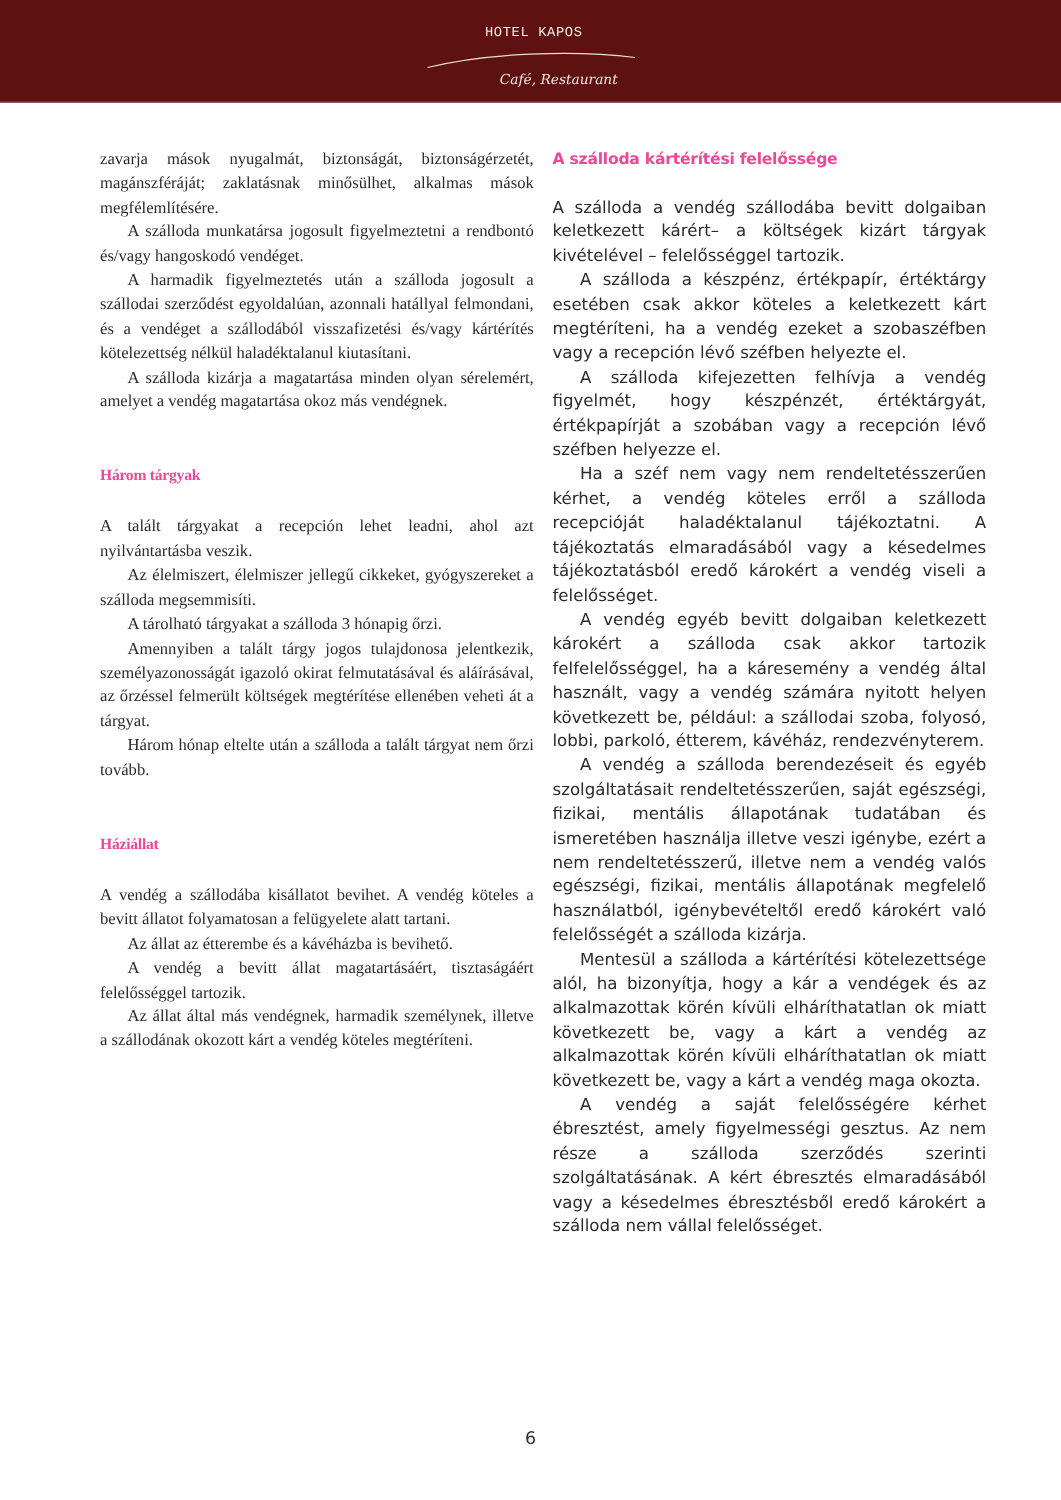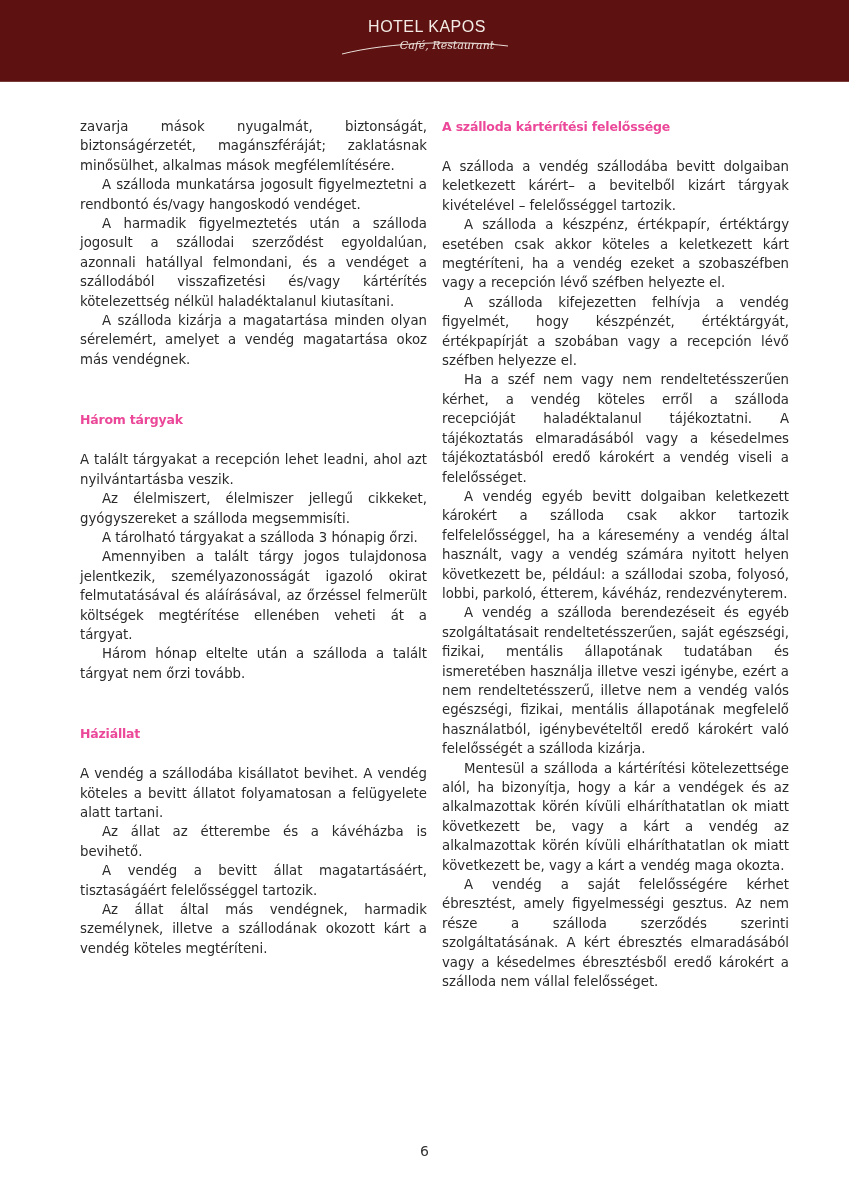--- a/index.html
+++ b/index.html
@@ -1,28 +1,28 @@
 <!DOCTYPE html>
 <html><head>
 <meta charset="utf-8">
 <style>
   html, body { margin: 0; padding: 0; background: #ffffff; }
   body { width: 849px; height: 1200px; position: relative; overflow: hidden;
          font-family: "DejaVu Sans", sans-serif; color: #2a2a2a; }
   .header { position: absolute; left: 0; top: 0; width: 849px; height: 81px;
             background: #5e1111; border-bottom: 1px solid #7a3b3b; }
   .logo { position: absolute; left: 322px; top: 18px; width: 210px; height: 50px; text-align: center; }
-  .logo-title { font-family: Liberation Sans, sans-serif; color: #f3ece6; font-size: 16px;
+  .logo-title { font-family: Liberation Mono, monospace; color: #f3ece6; font-size: 11px;
                 letter-spacing: 0.5px; line-height: 18px; }
   .logo-sub { font-family: "DejaVu Serif", serif; font-style: italic; color: #efe6df;
-              font-size: 11px; line-height: 14px; margin-top: 3px; padding-left: 40px; }
+              font-size: 11px; line-height: 14px; margin-top: 21px; padding-left: 40px; }
   .logo-swoosh { position: absolute; left: 18px; top: 22px; width: 170px; height: 16px; }
 
   .col { position: absolute; top: 117px; width: 347px; font-size: 13.3px; line-height: 19.4px; }
-  .col.left { left: 80px; }
+  .col.left { left: 80px; font-family: Liberation Serif, serif; }
   .col.right { left: 442px; }
   .col p { margin: 0; text-align: justify; hyphens: none; }
   .col p.indent { text-indent: 22px; }
   .col h2 { margin: 0; font-size: 12.5px; font-weight: bold; color: #ec4899;
             line-height: 19px; letter-spacing: -0.2px; }
   .gap-before-h { height: 41px; }
   .gap-after-h { height: 21px; }
   .page-num { position: absolute; top: 1143px; left: 0; width: 849px; text-align: center;
               font-size: 14px; color: #333; }
 </style>
@@ -59,21 +59,21 @@
   <div class="gap-after-h"></div>
   <p>A vendég a szállodába kisállatot bevihet. A vendég köteles a bevitt állatot folyamatosan a felügyelete alatt tartani.</p>
   <p class="indent">Az állat az étterembe és a kávéházba is bevihető.</p>
   <p class="indent">A vendég a bevitt állat magatartásáért, tisztaságáért felelősséggel tartozik.</p>
   <p class="indent">Az állat által más vendégnek, harmadik személynek, illetve a szállodának okozott kárt a vendég köteles megtéríteni.</p>
 </div>
 
 <div class="col right">
   <h2>A szálloda kártérítési felelőssége</h2>
   <div class="gap-after-h"></div>
-  <p>A szálloda a vendég szállodába bevitt dolgaiban keletkezett kárért– a bevitelből kizárt tárgyak kivételével – felelősséggel tartozik.</p>
+  <p>A szálloda a vendég szállodába bevitt dolgaiban keletkezett kárért– a költségek kizárt tárgyak kivételével – felelősséggel tartozik.</p>
   <p class="indent">A szálloda a készpénz, értékpapír, értéktárgy esetében csak akkor köteles a keletkezett kárt megtéríteni, ha a vendég ezeket a szobaszéfben vagy a recepción lévő széfben helyezte el.</p>
   <p class="indent">A szálloda kifejezetten felhívja a vendég figyelmét, hogy készpénzét, értéktárgyát, értékpapírját a szobában vagy a recepción lévő széfben helyezze el.</p>
   <p class="indent">Ha a széf nem vagy nem rendeltetésszerűen kérhet, a vendég köteles erről a szálloda recepcióját haladéktalanul tájékoztatni. A tájékoztatás elmaradásából vagy a késedelmes tájékoztatásból eredő károkért a vendég viseli a felelősséget.</p>
   <p class="indent">A vendég egyéb bevitt dolgaiban keletkezett károkért a szálloda csak akkor tartozik felfelelősséggel, ha a káresemény a vendég által használt, vagy a vendég számára nyitott helyen következett be, például: a szállodai szoba, folyosó, lobbi, parkoló, étterem, kávéház, rendezvényterem.</p>
   <p class="indent">A vendég a szálloda berendezéseit és egyéb szolgáltatásait rendeltetésszerűen, saját egészségi, fizikai, mentális állapotának tudatában és ismeretében használja illetve veszi igénybe, ezért a nem rendeltetésszerű, illetve nem a vendég valós egészségi, fizikai, mentális állapotának megfelelő használatból, igénybevételtől eredő károkért való felelősségét a szálloda kizárja.</p>
   <p class="indent">Mentesül a szálloda a kártérítési kötelezettsége alól, ha bizonyítja, hogy a kár a vendégek és az alkalmazottak körén kívüli elháríthatatlan ok miatt következett be, vagy a kárt a vendég az alkalmazottak körén kívüli elháríthatatlan ok miatt következett be, vagy a kárt a vendég maga okozta.</p>
   <p class="indent">A vendég a saját felelősségére kérhet ébresztést, amely figyelmességi gesztus. Az nem része a szálloda szerződés szerinti szolgáltatásának. A kért ébresztés elmaradásából vagy a késedelmes ébresztésből eredő károkért a szálloda nem vállal felelősséget.</p>
 </div>
 
 <div class="page-num">6</div>

